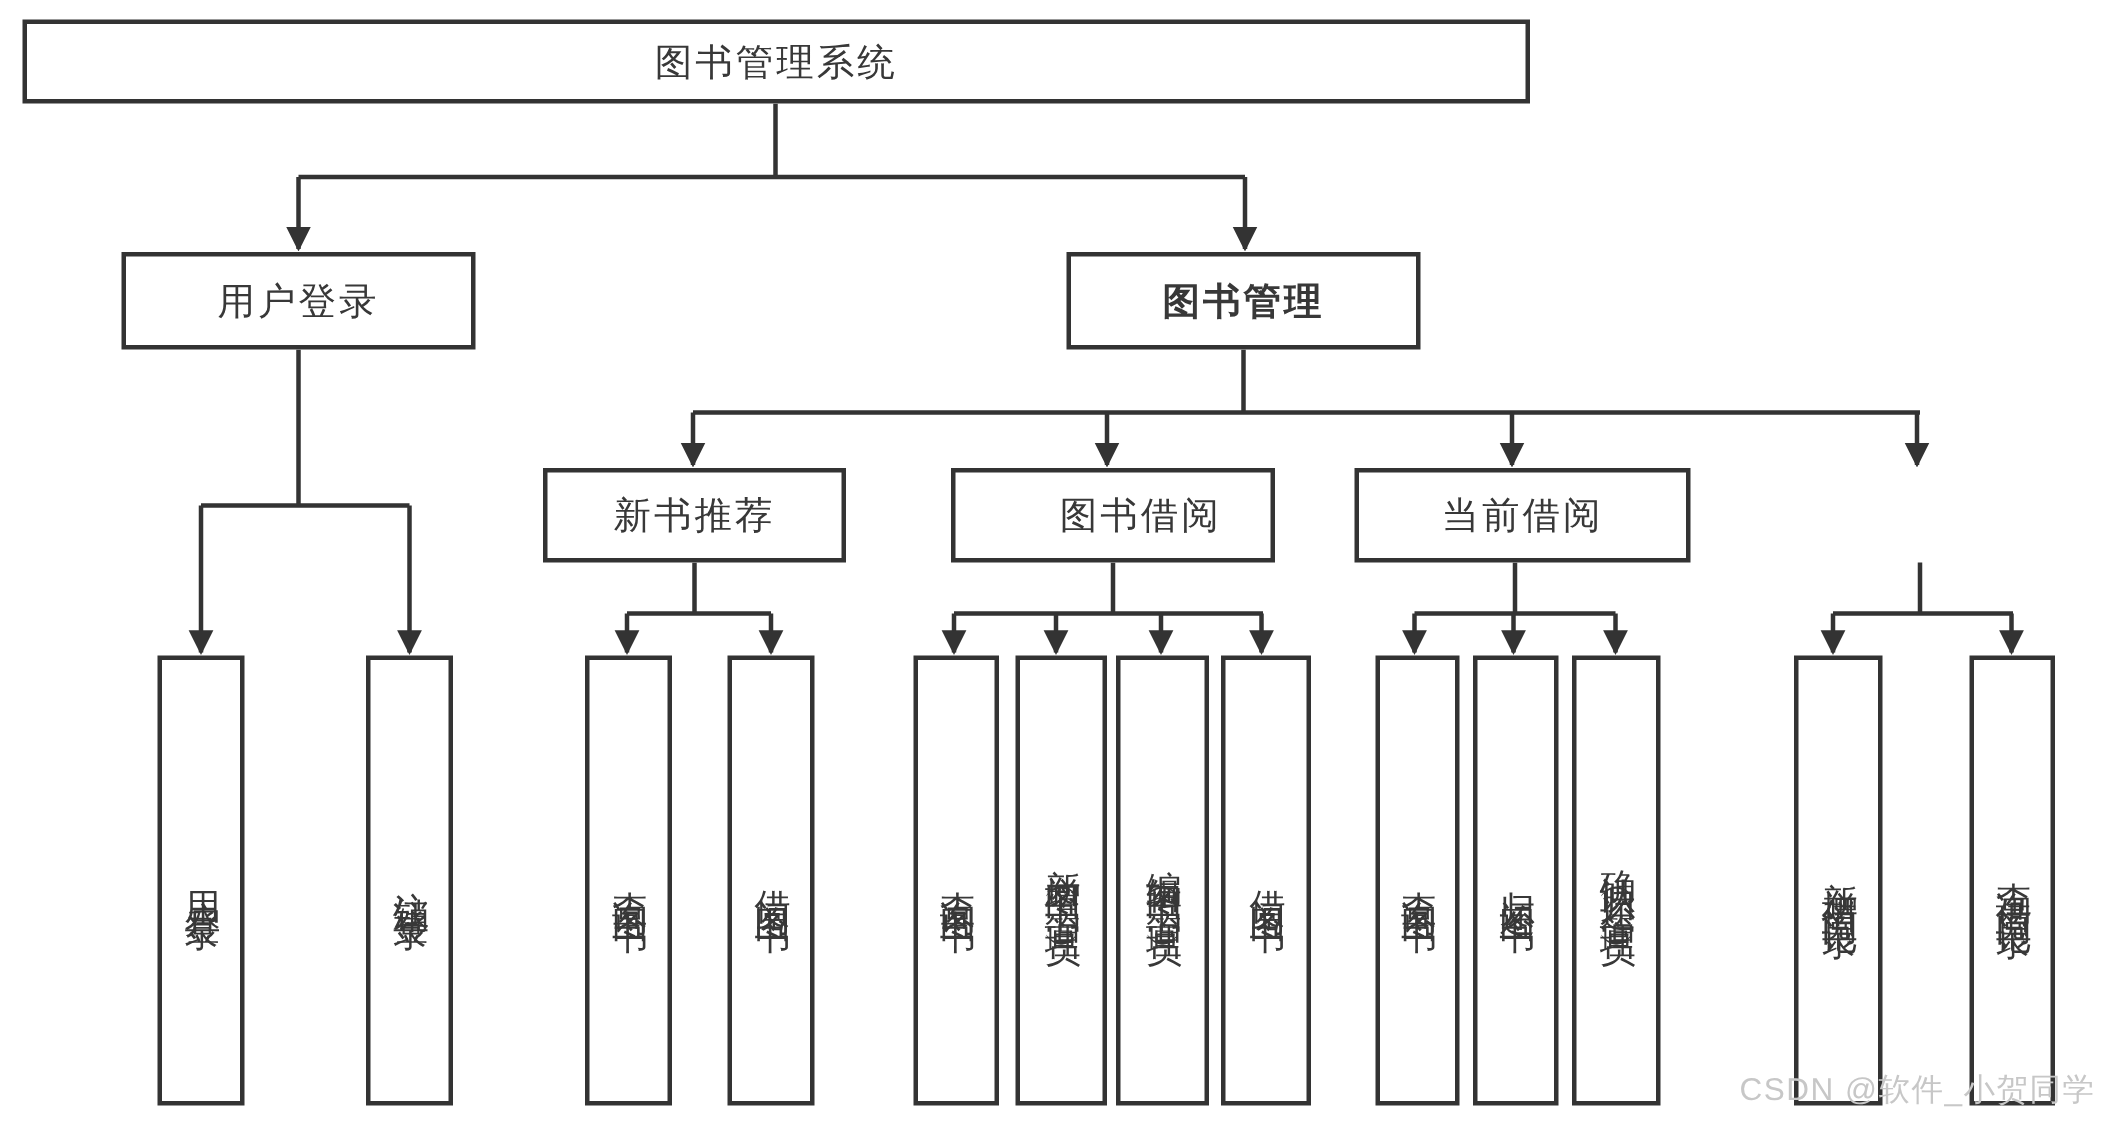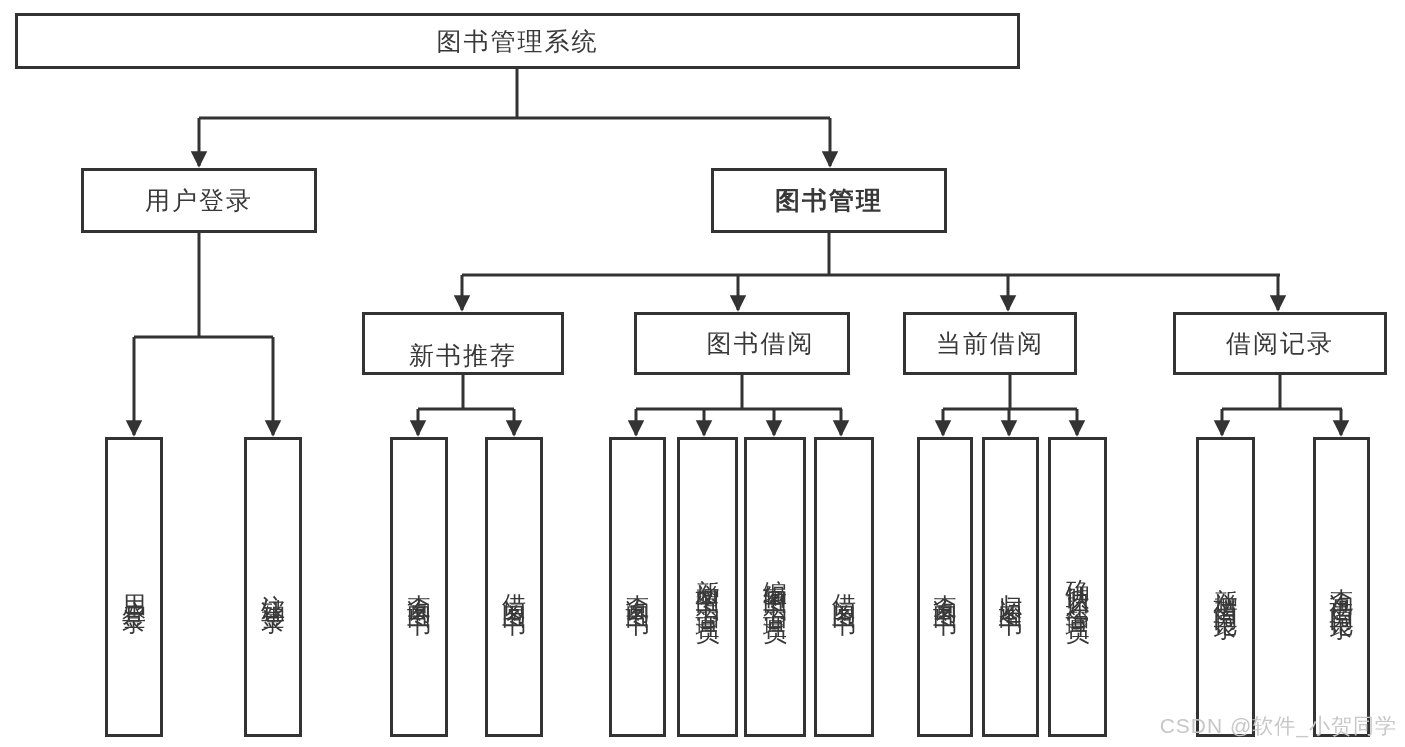--- a/index.html
+++ b/index.html
@@ -109,31 +109,28 @@
     <span>图书管理系统</span>
   </div>
 
   <div class="hbox" style="left:81px; top:168px; width:236px; height:65px;">
     <span>用户登录</span>
   </div>
   <div class="hbox" style="left:711px; top:168px; width:236px; height:65px;font-weight:bold;">
     <span>图书管理</span>
   </div>
 
-  <div class="hbox" style="left:362px; top:312px; width:202px; height:63px;align-items:flex-end;">
+  <div class="hbox" style="left:362px; top:312px; width:202px; height:63px;">
     <span>新书推荐</span>
   </div>
   <div class="hbox" style="left:634px; top:312px; width:216px; height:63px;padding-left:37px;">
     <span>图书借阅</span>
   </div>
-  <div class="hbox" style="left:903px; top:312px; width:174px; height:63px;">
+  <div class="hbox" style="left:903px; top:312px; width:224px; height:63px;">
     <span>当前借阅</span>
-  </div>
-  <div class="hbox" style="left:1173px; top:312px; width:214px; height:63px;">
-    <span>借阅记录</span>
   </div>
 
   <div class="vbox" style="left:105px; width:58px;">
     <span>用户登录</span>
   </div>
   <div class="vbox" style="left:244px; width:58px;">
     <span>注销登录</span>
   </div>
 
   <div class="vbox" style="left:390px; width:58px;">

